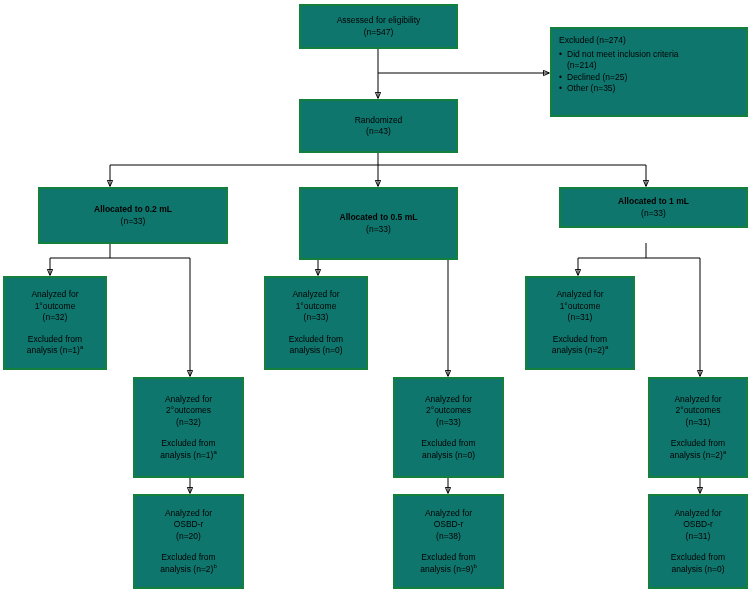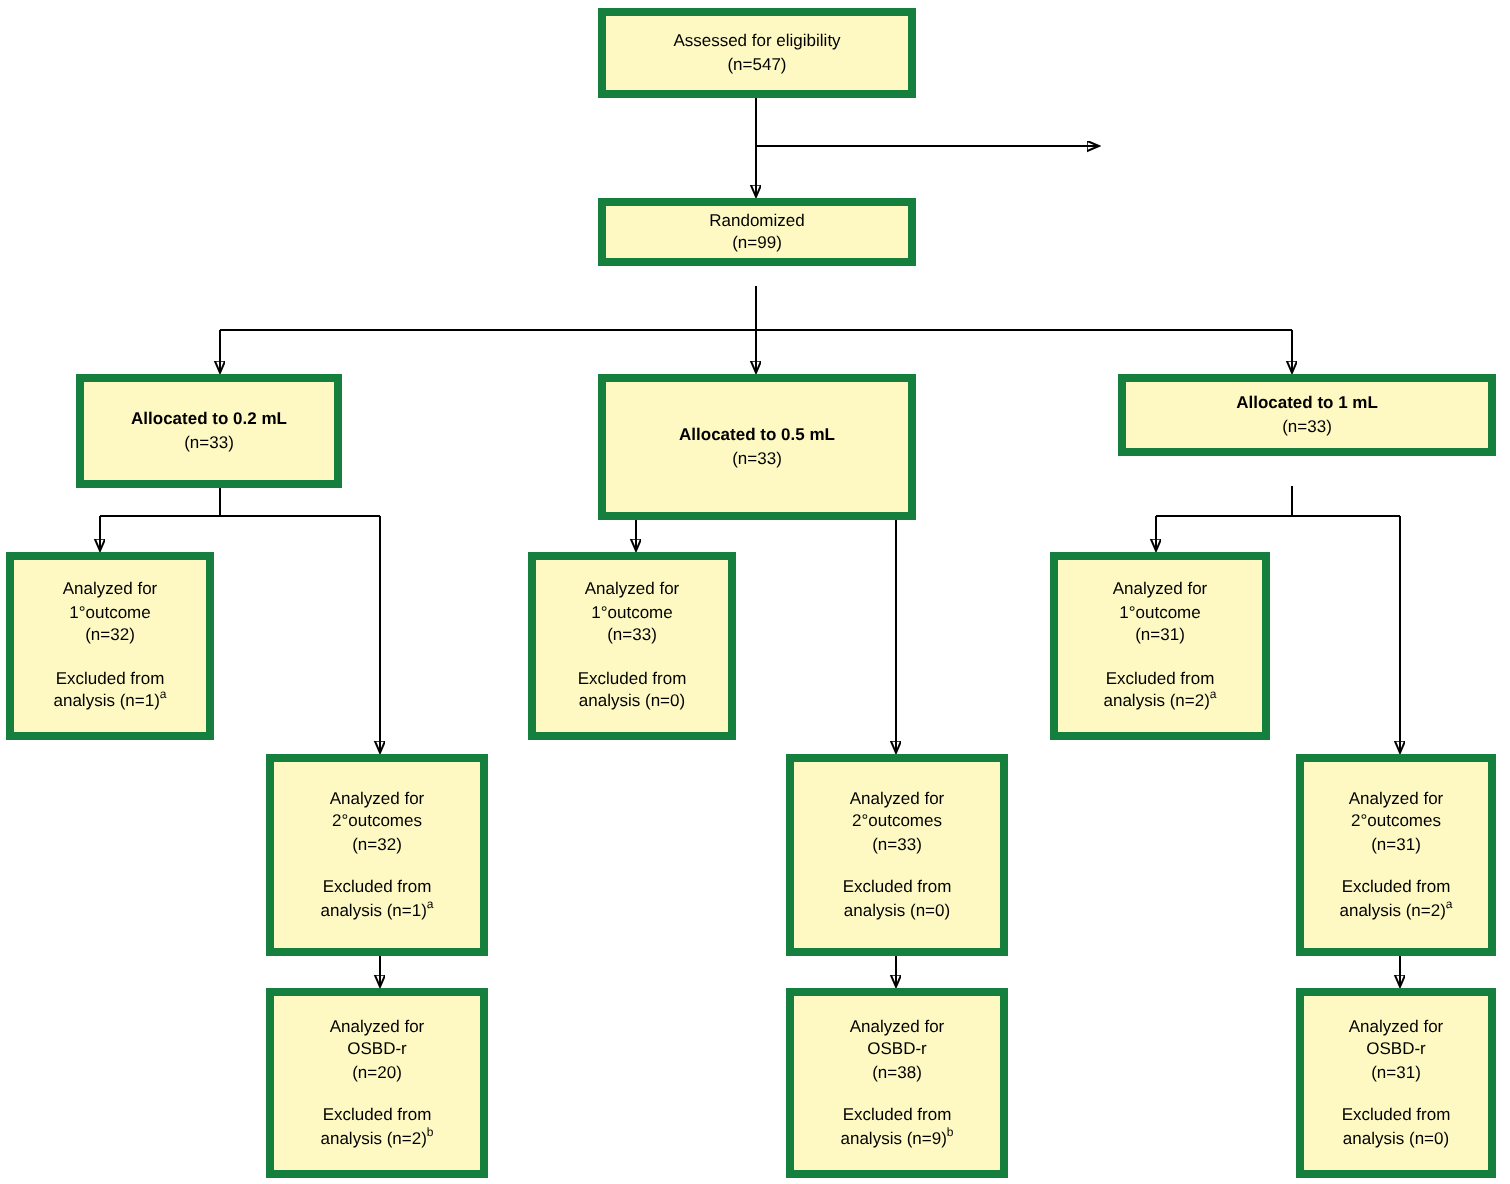--- a/index.html
+++ b/index.html
@@ -11,22 +11,22 @@
     position: relative;
     width: 755px;
     height: 592px;
     background: #ffffff;
     font-family: "Liberation Sans", sans-serif;
     overflow: hidden;
   }
   .box {
     position: absolute;
     box-sizing: border-box;
-    border: 4px solid #15803d;
-    background: #fef9c3;
+    border: 2px solid #15803d;
+    background: #0f766e;
     display: flex;
     flex-direction: column;
     align-items: center;
     justify-content: center;
     text-align: center;
     color: #000000;
     font-size: 8.5px;
     line-height: 11.5px;
   }
   .box.top-align {
@@ -119,27 +119,43 @@
     <line x1="700" y1="258" x2="700" y2="376" marker-end="url(#arrow)"></line>
 
     <line x1="700" y1="478" x2="700" y2="493" marker-end="url(#arrow)"></line>
   </svg>
 
   <div class="box" style="left:299px; top:4px; width:159px; height:45px;">
     <span class="ln">Assessed for eligibility</span>
     <span class="ln">(n=547)</span>
   </div>
 
-
-  <div class="box" style="left:299px; top:99px; width:159px; height:34px;">
+  <div class="box top-align" style="left:550px; top:27px; width:198px; height:90px;">
+
+    <span class="ln" style="margin-bottom:2px;">Excluded (n=274)</span>
+    <ul class="bullets">
+      <li>
+        <span>Did not meet inclusion criteria</span>
+        <span class="cont">(n=214)</span>
+      </li>
+      <li>
+        <span>Declined (n=25)</span>
+      </li>
+      <li>
+        <span>Other (n=35)</span>
+      </li>
+    </ul>
+  </div>
+
+  <div class="box" style="left:299px; top:99px; width:159px; height:54px;">
     <span class="ln">Randomized</span>
-    <span class="ln">(n=99)</span>
-  </div>
-
-  <div class="box" style="left:38px; top:187px; width:133px; height:57px;">
+    <span class="ln">(n=43)</span>
+  </div>
+
+  <div class="box" style="left:38px; top:187px; width:190px; height:57px;">
     <span class="ln bold">Allocated to 0.2 mL</span>
     <span class="ln">(n=33)</span>
   </div>
 
   <div class="box" style="left:299px; top:187px; width:159px; height:73px;">
     <span class="ln bold">Allocated to 0.5 mL</span>
     <span class="ln">(n=33)</span>
   </div>
 
   <div class="box" style="left:559px; top:187px; width:189px; height:41px;">

